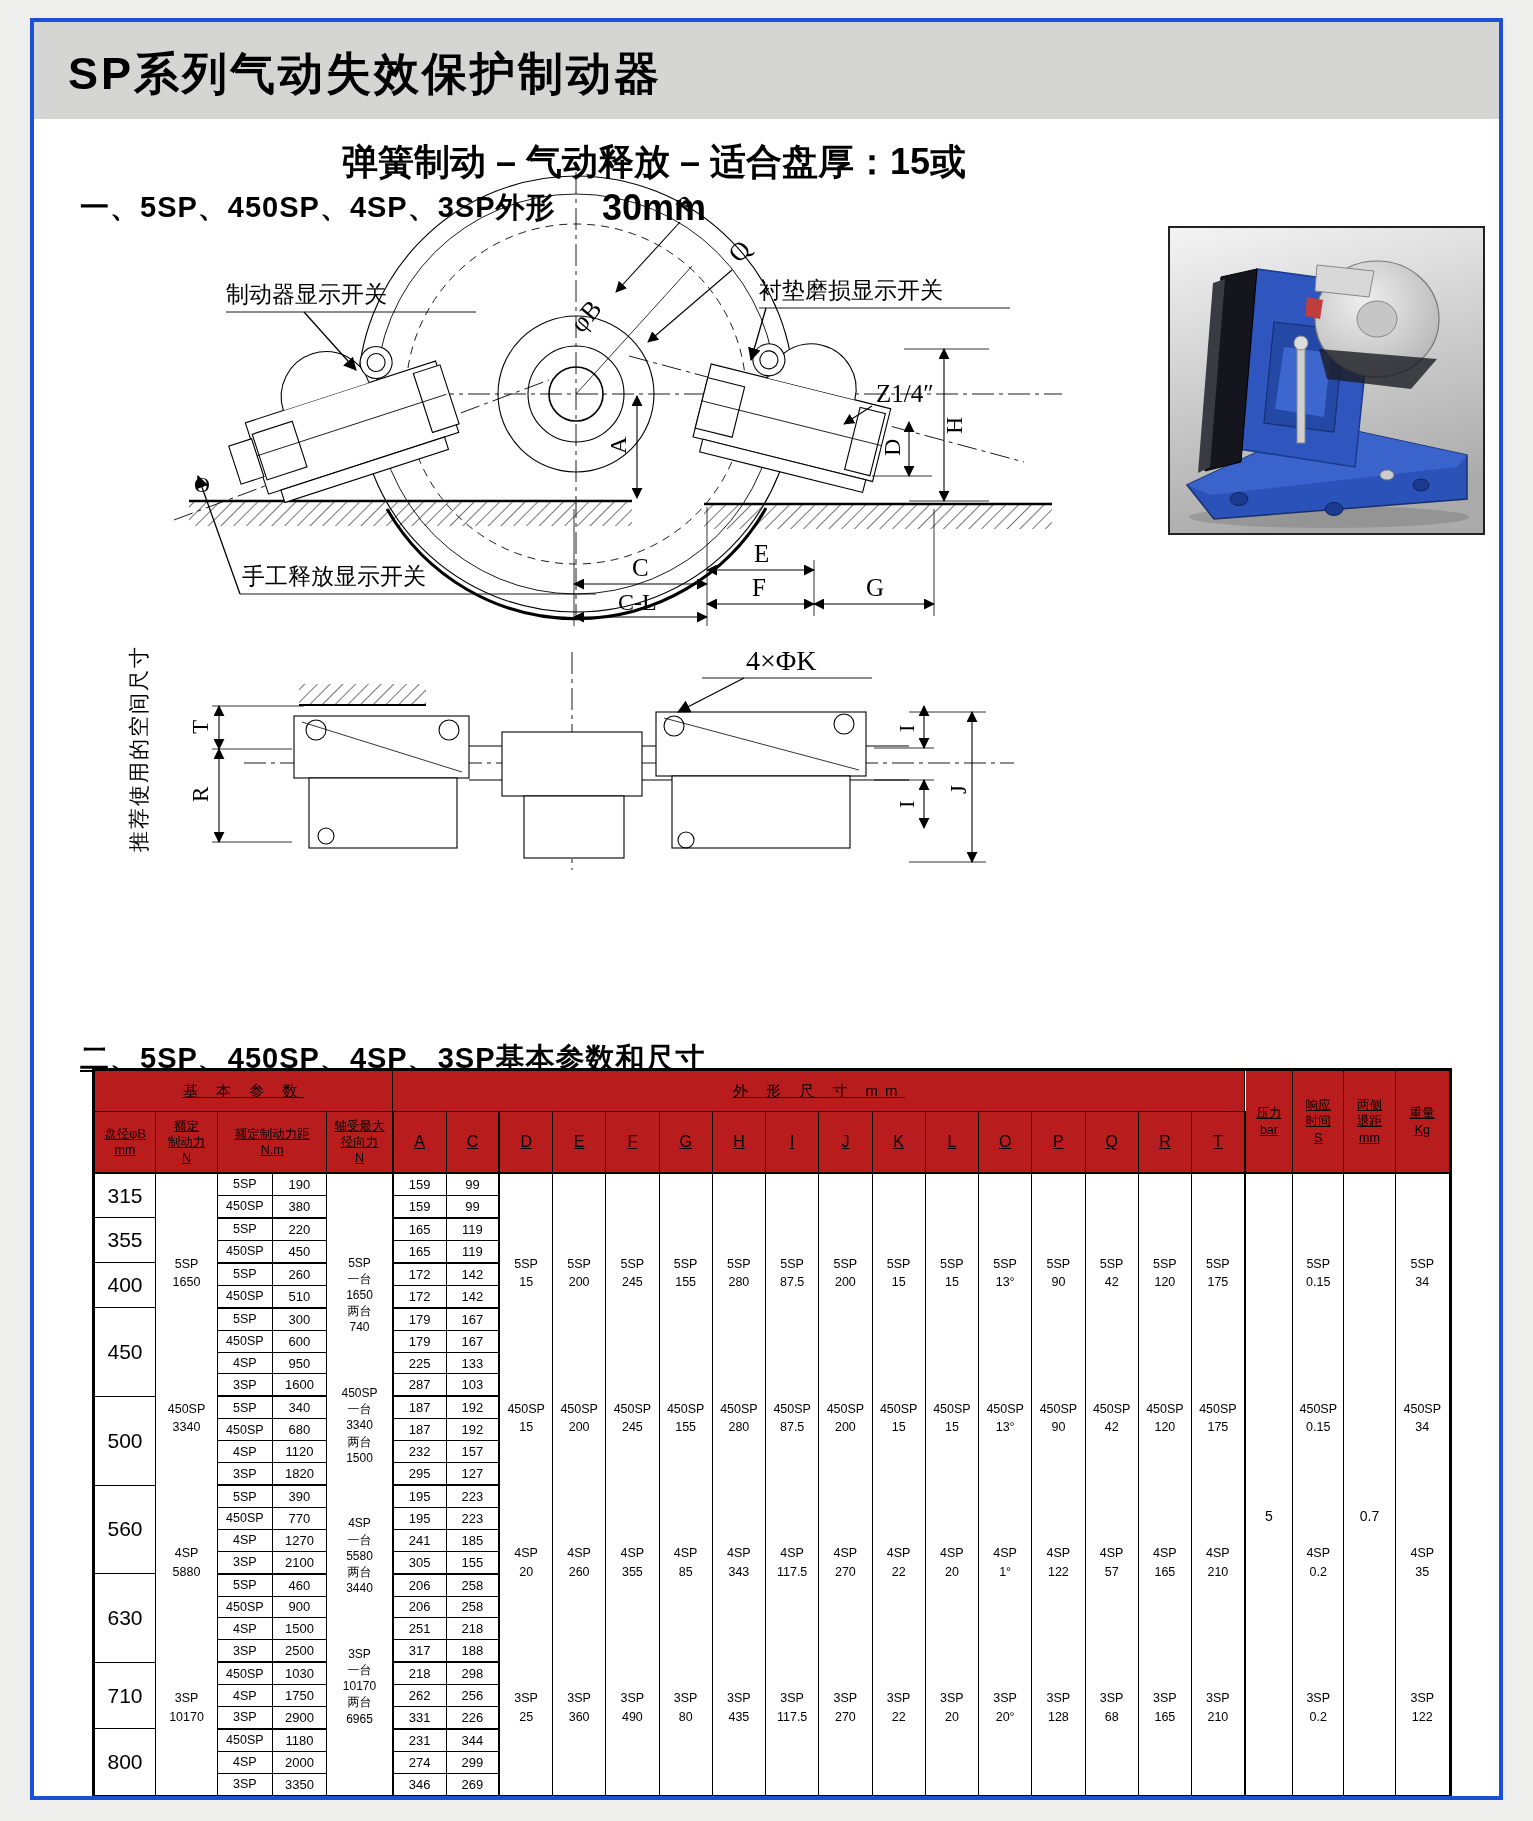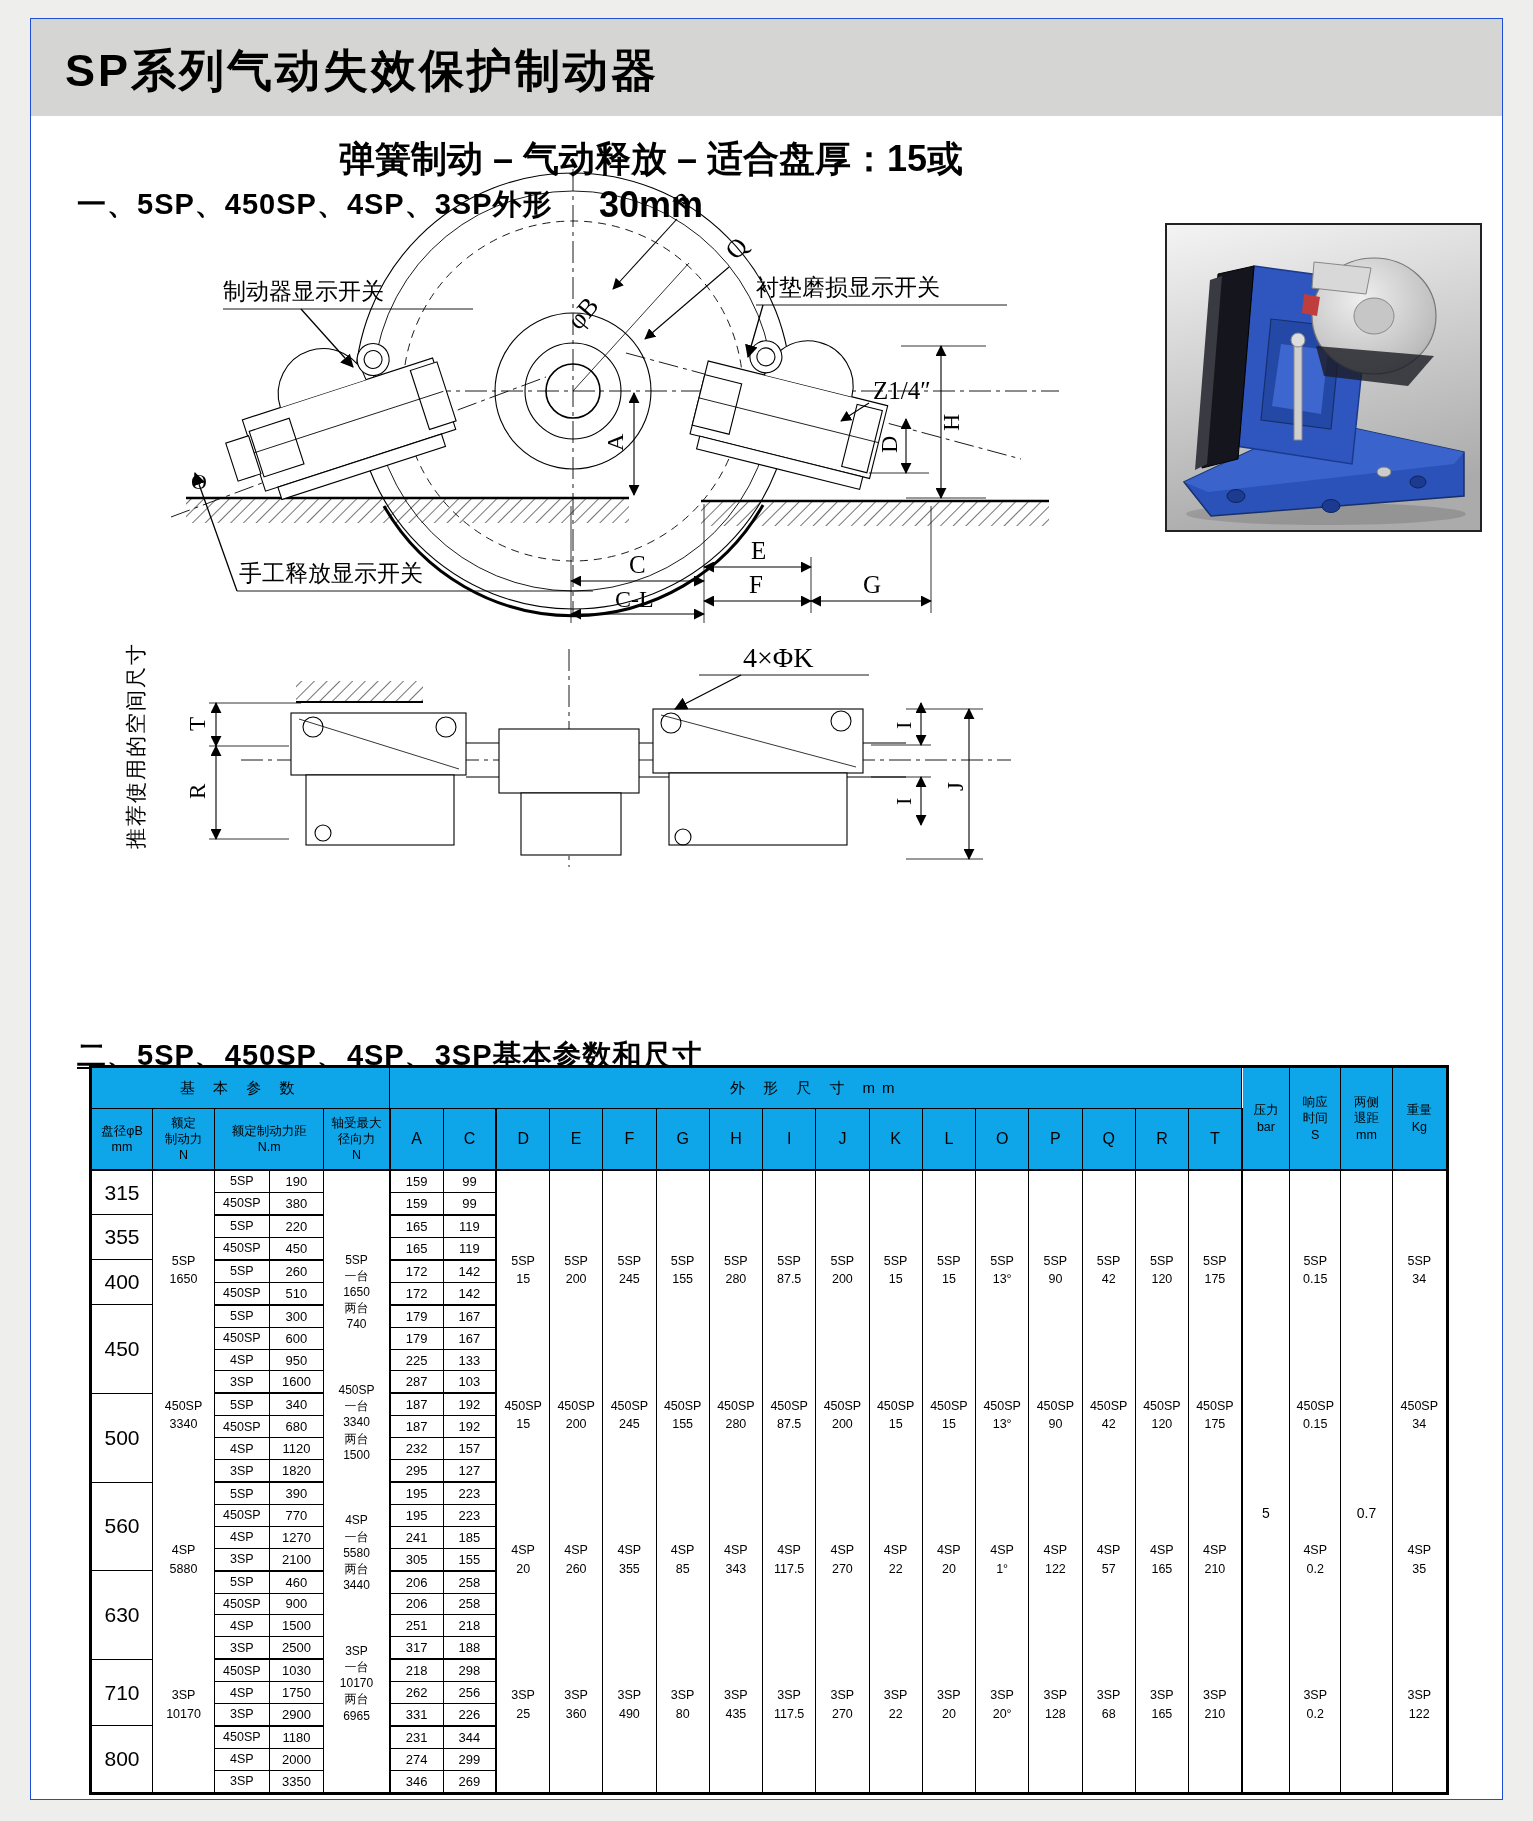--- a/index.html
+++ b/index.html
@@ -1,36 +1,36 @@
 <!DOCTYPE html>
 <html><head>
 <meta charset="utf-8">
 <style>
   html,body{margin:0;padding:0;}
   body{width:1533px;height:1821px;background:#eeeeec;position:relative;
        font-family:"Liberation Sans",sans-serif;color:#000;}
   .sheet{position:absolute;left:30px;top:18px;width:1473px;height:1782px;
-         background:#fff;border:1px solid #1d4ed8;box-sizing:border-box;overflow:hidden;padding-left:40px;}
+         background:#fff;border:4px solid #1d4ed8;box-sizing:border-box;overflow:hidden;padding-left:40px;}
   .band{position:absolute;left:0;top:0;width:100%;height:97px;background:#d5d5d3;}
   .title{position:absolute;left:34px;top:22px;font-size:45px;font-weight:700;
          letter-spacing:3px;}
   .subtitle{position:absolute;left:300px;top:116px;width:640px;text-align:center;
             font-size:36px;font-weight:700;}
   .sec{position:absolute;left:46px;font-size:29px;font-weight:700;letter-spacing:1px;}
   #sec1{top:166px;}
   #sec2{top:1017px;text-decoration:underline;}
   svg.draw{position:absolute;left:0;top:0;pointer-events:none;}
   svg.draw text{font-family:"Liberation Serif",serif;}
   svg.draw text.cjk{font-family:"Liberation Sans",sans-serif;}
   .tablewrap{position:absolute;left:58px;top:1046px;width:1360px;height:730px;}
   table.pt{border-collapse:collapse;table-layout:fixed;width:100%;height:100%;
            border:3px solid #000;}
   .pt th,.pt td{border:1px solid #000;text-align:center;padding:0;overflow:hidden;
                 vertical-align:middle;}
-  .pt thead th{background:#0ea5e9;font-weight:400;}
+  .pt thead th{background:#b91c1c;font-weight:400;text-decoration:underline;}
   .gh{height:40px;font-size:15px;letter-spacing:7px;}
   .vh{font-size:12.5px;line-height:1.3;}
   .dh{font-size:16px;}
   .pt thead tr:nth-child(2) th{height:60px;}
   .pt tbody tr:first-child td{border-top:2px solid #000;}
   .b2r{border-right:2px solid #000 !important;}
   .ge td{border-bottom:2px solid #000;}
   .disc{font-size:21px;}
   .mdl{font-size:12.5px;}
   .num{font-size:13px;}

